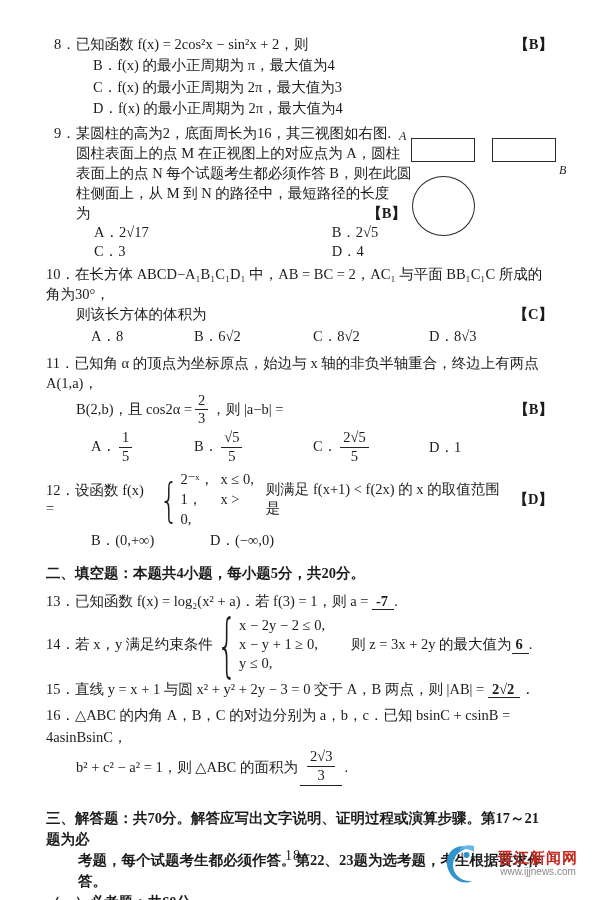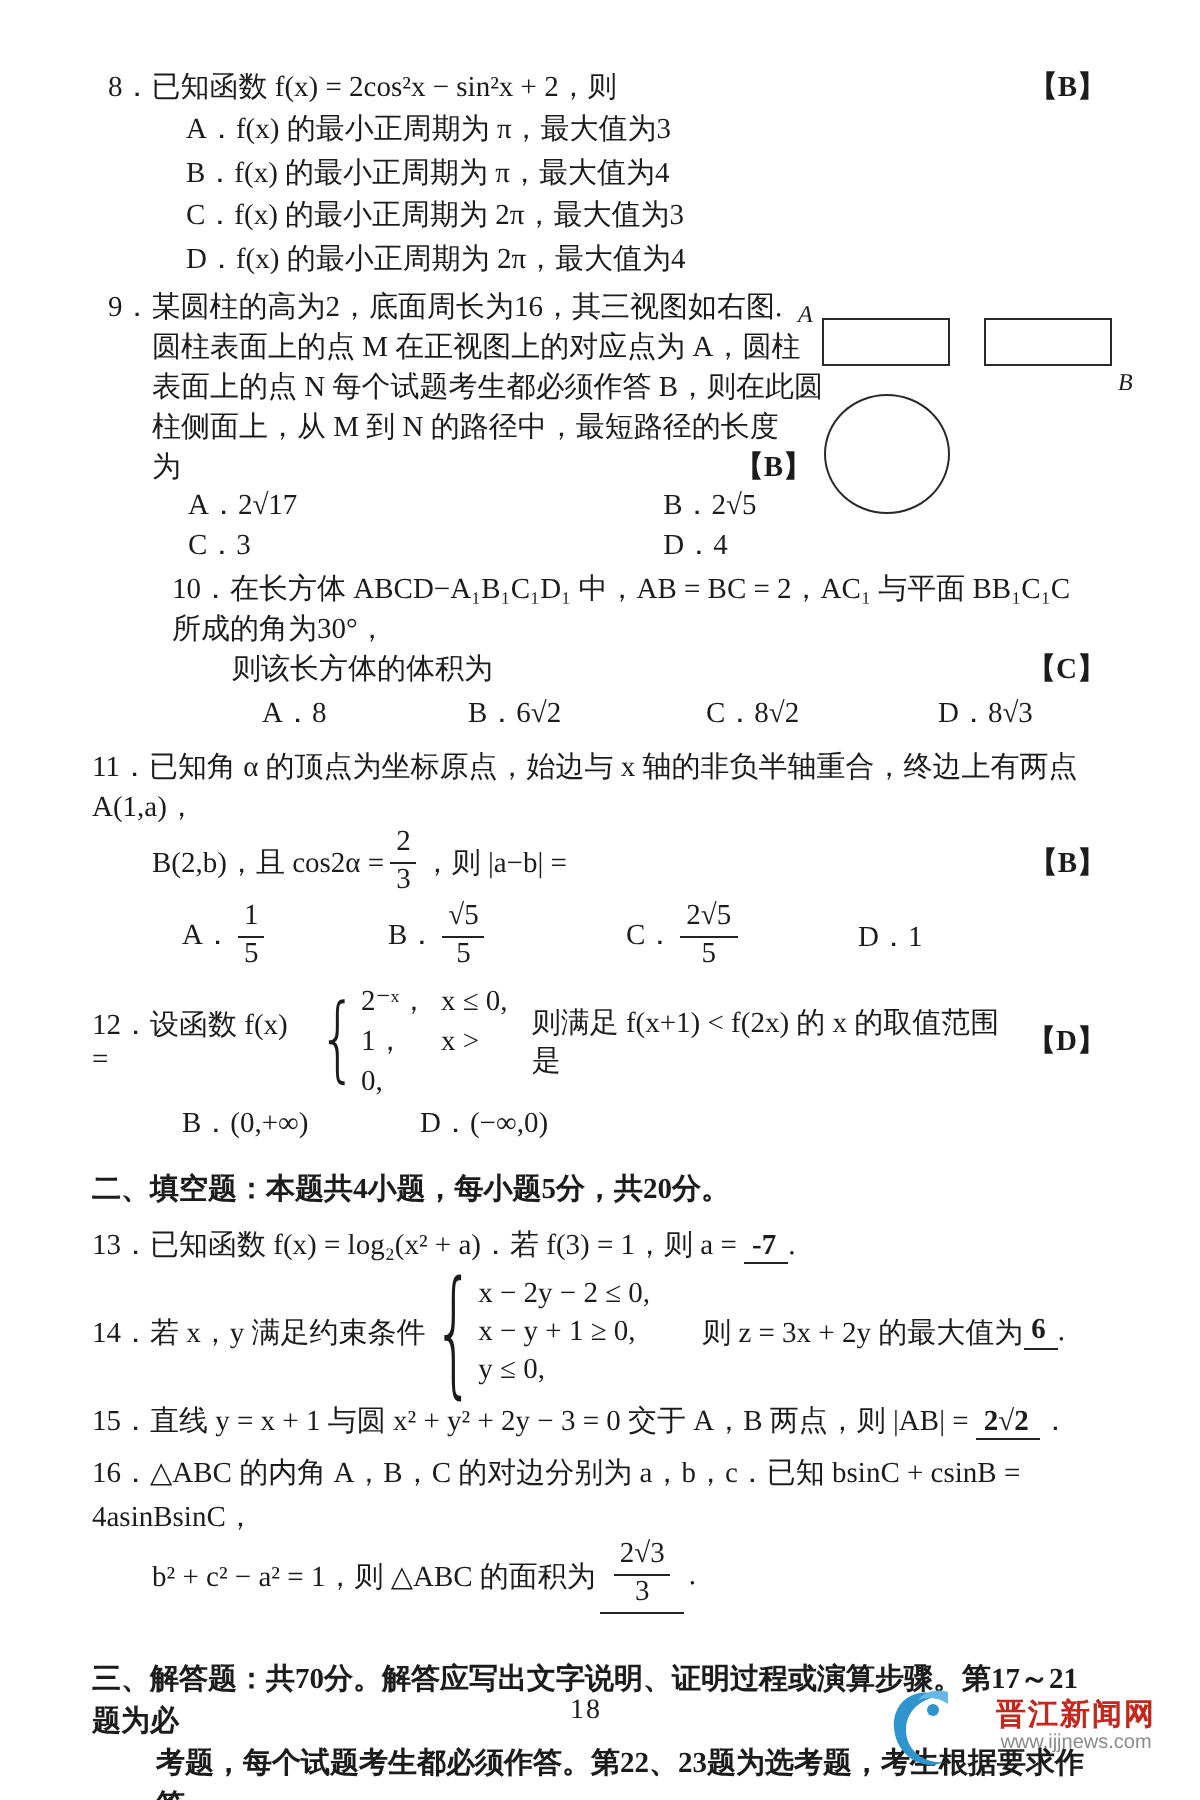--- a/index.html
+++ b/index.html
@@ -36,21 +36,21 @@
   .label-b { left:160px; top:34px; }
   .fig-rect { position:absolute; border:1.3px solid #2a2a2a; width:64px; height:24px; top:9px; }
   .rect1 { left:12px; }
   .rect2 { left:93px; }
   .fig-circle { position:absolute; left:13px; top:47px; width:63px; height:60px; border:1.3px solid #2a2a2a; border-radius:50%; }
 
   
   .orow4 { display:flex; align-items:center; padding-left:45px; line-height:24px; }
   .orow4 .c1 { width:103px; } .orow4 .c2 { width:119px; } .orow4 .c3 { width:116px; }
 
-  .q10 { margin-bottom:5px;margin-left:40px; }
+  .q10 { margin-bottom:5px; }
   .q10 .line { line-height:20px; }
 
   .q11 { margin-bottom:2px; }
   .q11 .line { line-height:20px; }
   .q11 .row2 { margin-left:30px; min-height:34px; }
   .q11 .orow4 { min-height:40px; }
 
   .q12 { margin-bottom:11px; }
   .q12 .mainrow { display:flex; align-items:center; min-height:46px; }
   .q12 .post { margin-left:12px; }
@@ -104,21 +104,20 @@
 <body>
 
 <div class="page">
   <div class="content">
 
     <div class="q8">
       <div class="line flexline">
         <span class="ml8">8．已知函数 f(x) = 2cos²x − sin²x + 2，则</span>
         <span class="marker">【B】</span>
       </div>
-      <div class="opt">A．f(x) 的最小正周期为 π，最大值为3</div>
       <div class="opt">B．f(x) 的最小正周期为 π，最大值为4</div>
       <div class="opt">C．f(x) 的最小正周期为 2π，最大值为3</div>
       <div class="opt">D．f(x) 的最小正周期为 2π，最大值为4</div>
     </div>
 
     <div class="q9">
       <div class="line ml8">9．某圆柱的高为2，底面周长为16，其三视图如右图.</div>
       <div class="line indent">圆柱表面上的点 M 在正视图上的对应点为 A，圆柱</div>
       <div class="line indent">表面上的点 N 每个试题考生都必须作答 B，则在此圆</div>
       <div class="line indent">柱侧面上，从 M 到 N 的路径中，最短路径的长度</div>

